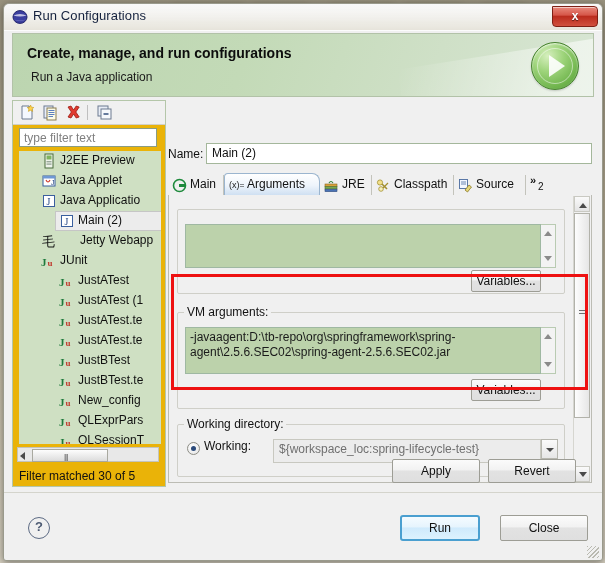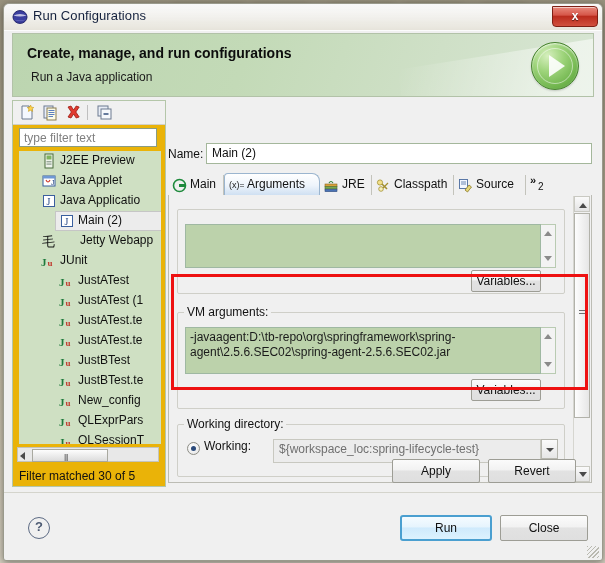--- a/index.html
+++ b/index.html
@@ -311,21 +311,21 @@
   .divider { position: absolute; left: 0; top: 488px; width: 598px; height: 1px; background: #d4d4cc; }
   .help-icon {
     position: absolute; left: 24px; top: 513px; width: 20px; height: 20px;
     border-radius: 50%;
     border: 1px solid #5d6b84;
     color: #4c5a72; font-size: 13px; font-weight: bold;
     text-align: center; line-height: 18px;
     cursor: pointer;
   }
   .run-btn {
-    position: absolute; left: 396px; top: 511px; width: 92px; height: 26px;
+    position: absolute; left: 396px; top: 511px; width: 80px; height: 26px;
     line-height: 22px;
     background: linear-gradient(180deg,#f4fbff 0%, #e6f4fd 45%, #cfeafc 50%, #ddf2fe 100%);
     border: 2px solid #4a9fd0; border-radius: 3px; text-align: center;
   }
   .close-btn {
     position: absolute; left: 496px; top: 511px; width: 88px; height: 26px; line-height: 24px;
   }
   .grip-corner {
     position:absolute; right:3px; bottom:2px; width:12px; height:12px;
     background: repeating-linear-gradient(135deg, #b9b9b0 0 1px, transparent 1px 3px);

